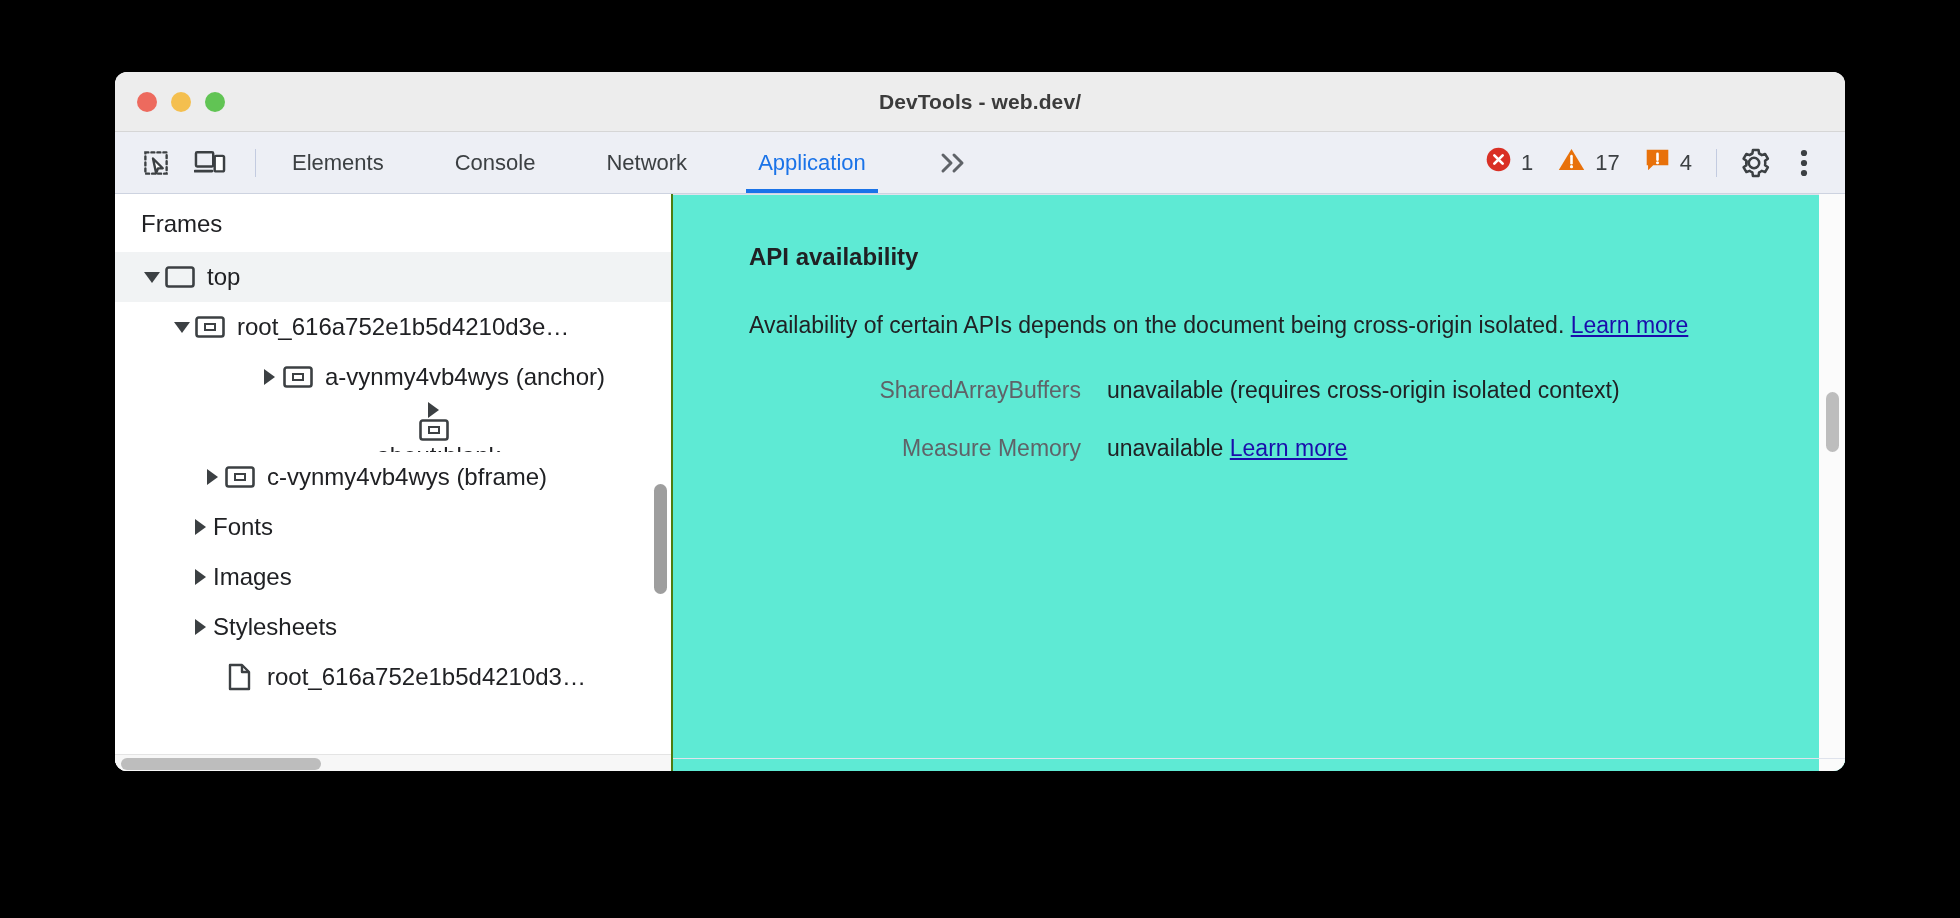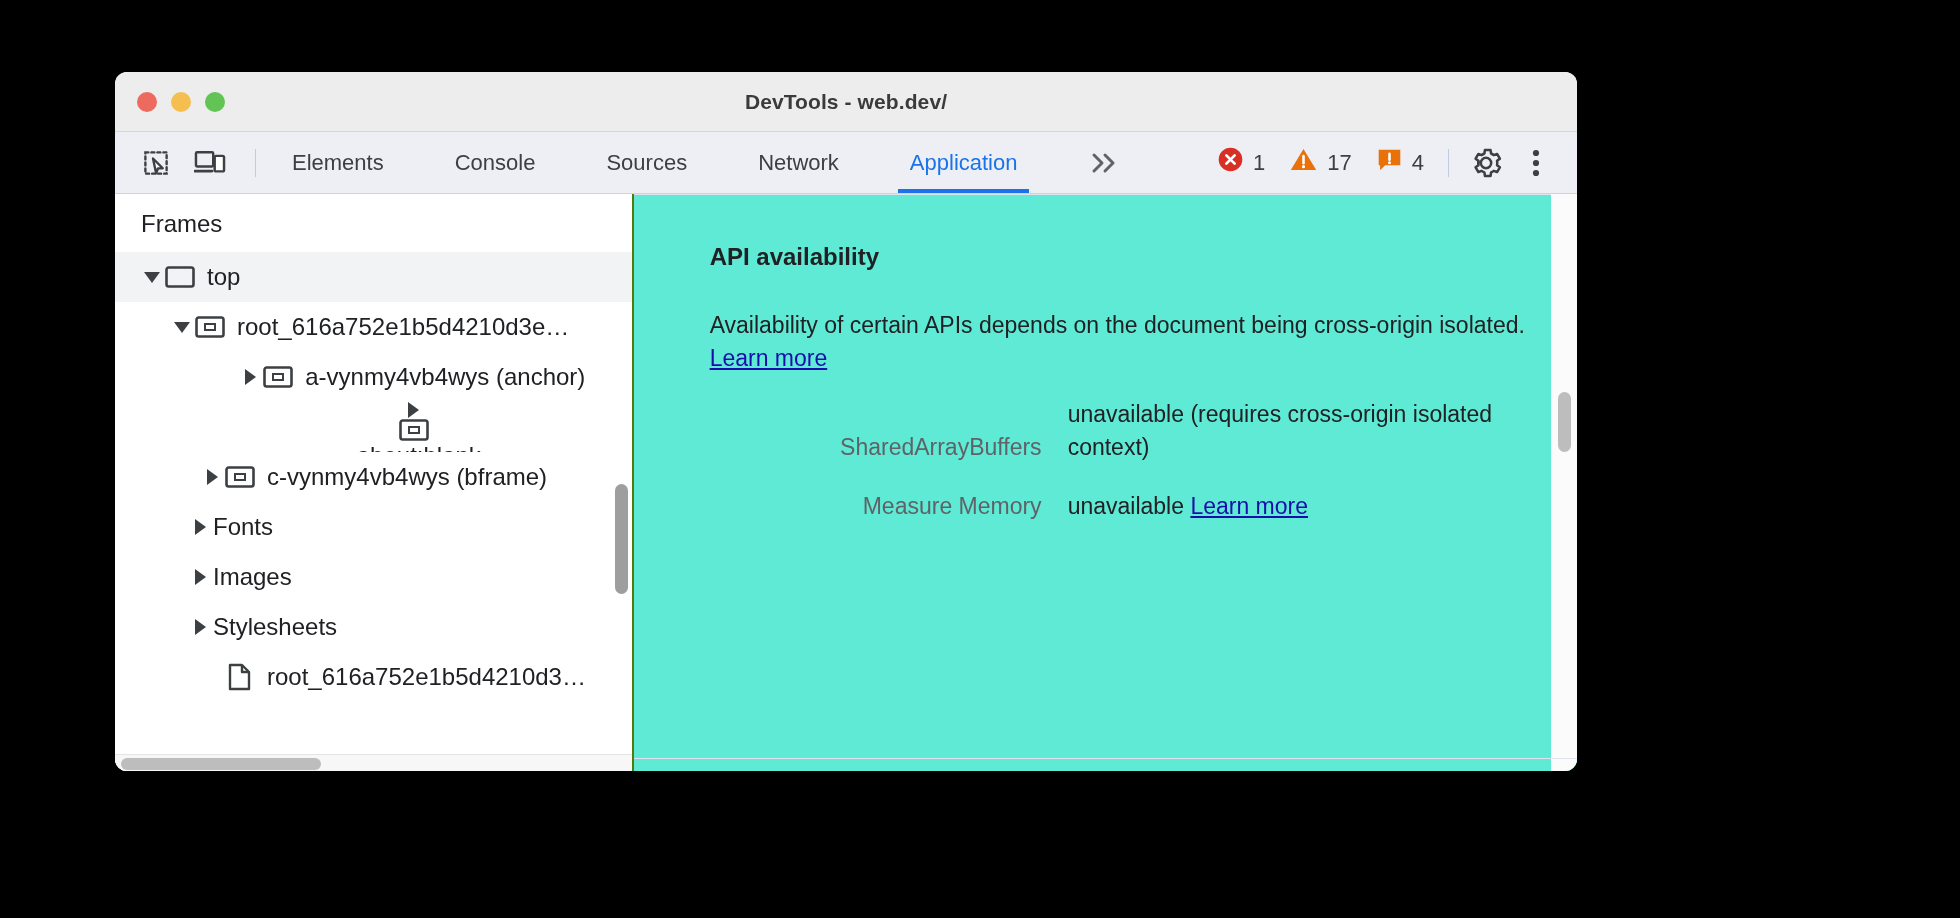--- a/index.html
+++ b/index.html
@@ -7,21 +7,21 @@
     width: 1960px; height: 918px;
     background: #000000;
     font-family: "Liberation Sans", sans-serif;
     overflow: hidden;
   }
 
   
   .window {
     position: absolute;
     left: 115px; top: 72px;
-    width: 1462px; height: 699px;
+    width: 1730px; height: 699px;
     background: #ffffff;
     border-radius: 12px;
     overflow: hidden;
     box-shadow: 0 10px 40px rgba(0,0,0,.45);
     display: flex; flex-direction: column;
   }
 
   
   .titlebar {
     position: relative;
@@ -175,21 +175,21 @@
     padding: 48px 0 0 76px;
   }
   .section-title {
     font-size: 24px; font-weight: bold; color: #202124;
     margin-bottom: 38px;
   }
   .section-desc {
     font-size: 23px; color: #202124;
     line-height: 1.42;
     max-width: 980px;
-    margin-bottom: 24px;
+    margin-bottom: 32px;
   }
   .link {
     color: #1a0dab; text-decoration: underline;
   }
   .rows { margin-left: 38px; }
   .kv-row {
     display: flex; align-items: flex-end;
     margin-bottom: 26px;
     font-size: 23px; line-height: 1.42;
   }
@@ -241,21 +241,20 @@
           <path d="M0.8 18.6 H14.6" stroke="#3c4043" stroke-width="2.4" stroke-linecap="round"></path>
           <rect x="16.8" y="6.2" width="7.6" height="12.6" rx="1.2" fill="#ffffff" stroke="#3c4043" stroke-width="2"></rect>
         </svg>
       </div>
       <div class="tb-sep"></div>
     </div>
 
     <div class="tabs">
       <div class="tab">Elements</div>
       <div class="tab">Console</div>
-      <div class="tab">Sources</div>
       <div class="tab">Network</div>
       <div class="tab active">Application</div>
       <div class="overflow-btn">
         <svg width="34" height="26" viewBox="0 0 34 26">
           <path d="M6 5 L14 13 L6 21" fill="none" stroke="#5f6368" stroke-width="3" stroke-linecap="round" stroke-linejoin="round"></path>
           <path d="M17 5 L25 13 L17 21" fill="none" stroke="#5f6368" stroke-width="3" stroke-linecap="round" stroke-linejoin="round"></path>
         </svg>
       </div>
     </div>
 

